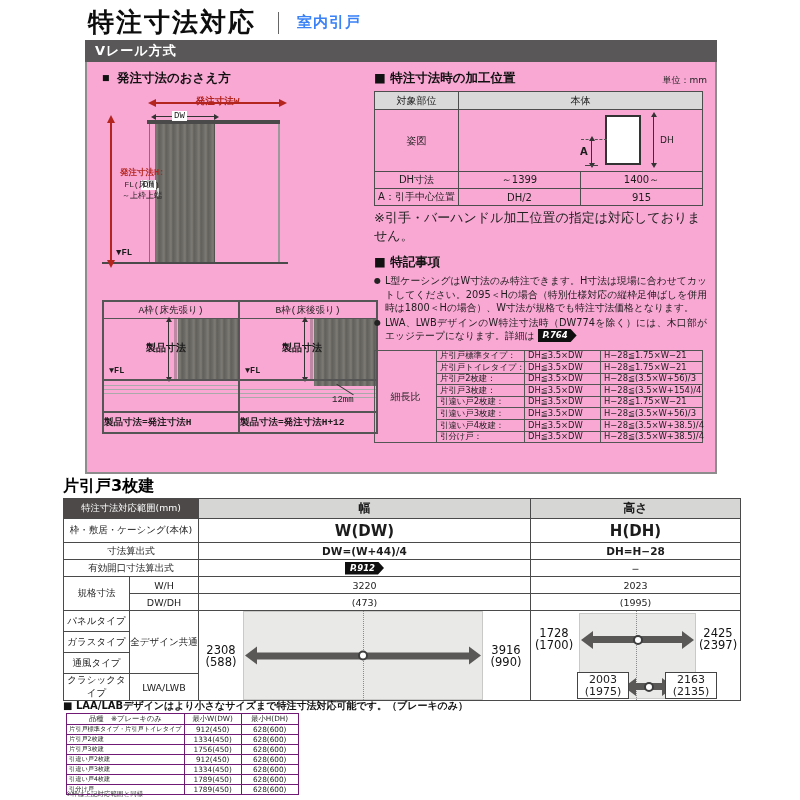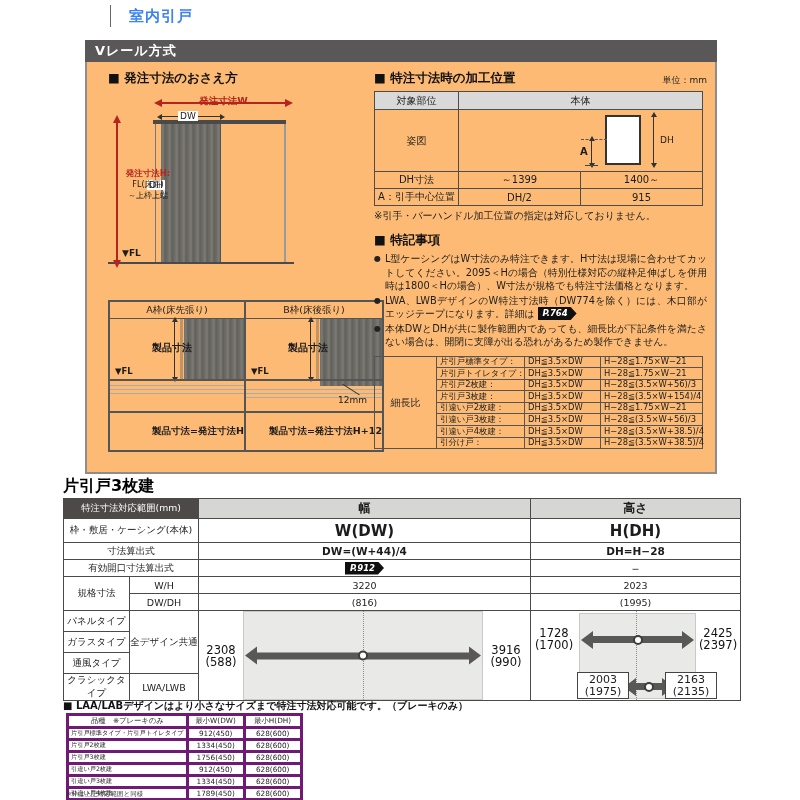--- a/index.html
+++ b/index.html
@@ -8,25 +8,25 @@
   font-family:"DejaVu Sans","Liberation Sans",sans-serif; overflow:hidden; }
 
 
 #page-header { position:absolute; left:88px; top:5px; display:flex; align-items:center; }
 .pg-title { font-size:26px; font-weight:bold; color:#0d0d0d; letter-spacing:2px; }
 .pg-divider { width:1px; height:22px; background:#666; margin:0 18px 0 22px; }
 .pg-sub { font-size:15px; font-weight:bold; color:#3b82f6; letter-spacing:1px; }
 
 
 #main-box { position:absolute; left:85px; top:40px; width:632px; height:434px;
-  border:2px solid #8d8d8d; border-top:none; background:#fdba74; }
+  border:2px solid #8d8d8d; border-top:none; background:#f9a8d4; }
 #main-box .titlebar { position:absolute; left:-2px; right:-2px; top:0; height:22px;
   background:#595757; color:#fff; font-size:13px; font-weight:bold; line-height:22px;
   padding-left:10px; letter-spacing:1px; }
-.col-left  { position:absolute; left:21px;  top:30px; width:276px; }
+.col-left  { position:absolute; left:15px;  top:30px; width:276px;font-family:Liberation Mono, monospace; }
 .col-right { position:absolute; left:287px; top:30px; width:333px; }
 .sec-h { font-size:12.5px; font-weight:bold; color:#111; }
 
 
 .rarrow-h { position:absolute; height:2px; background:#b3251e; z-index:1; }
 .rarrow-h::before { content:""; position:absolute; left:-7px; top:-3px;
   border-top:4px solid transparent; border-bottom:4px solid transparent; border-right:8px solid #b3251e; }
 .rarrow-h::after  { content:""; position:absolute; right:-7px; top:-3px;
   border-top:4px solid transparent; border-bottom:4px solid transparent; border-left:8px solid #b3251e; }
 .rarrow-v { position:absolute; width:2px; background:#b3251e; z-index:1; }
@@ -82,38 +82,38 @@
 .fd .f-door { position:absolute; right:0; top:0; left:74px; }
 .fd .f-gapline { position:absolute; left:70px; top:0; width:3px; height:60px; background:#504e4a; opacity:.35; }
 .fd .f-dim { top:2px; height:57px; left:64px; }
 .fd .f-prod { position:absolute; left:6px; top:22px; font-size:10px; font-weight:bold;margin-left:36px; }
 .fd .f-fl { position:absolute; left:5px; top:47px; font-size:8.5px; font-weight:bold; }
 .fd .f-floor { position:absolute; left:0; right:0; top:60px; height:2px; background:#555; }
 .fd .hatch { position:absolute; left:0; right:0; height:1px; background:#aaa; }
 .fd .f-leader { position:absolute; left:95px; top:70px; width:20px; height:1px; background:#333;
   transform:rotate(32deg); }
 .fd .f-gap { position:absolute; left:92px; top:76px; font-size:9px; }
-.frame .ff { text-align:right; font-size:9.5px; font-weight:bold; border-top:2px solid #555; padding:12px 0; }
+.frame .ff { text-align:left; font-size:9.5px; font-weight:bold; border-top:2px solid #555; padding:3px 0; }
 
 
 .proc-head { display:flex; justify-content:space-between; align-items:flex-end; }
 .unit { font-size:9px; color:#222; }
 table.proc { border-collapse:collapse; width:328px; margin-top:4px; table-layout:fixed; }
 table.proc td { border:1px solid #4d4d4d; font-size:10px; text-align:center; }
 table.proc .hd { background:#d9d9d9; height:18px; font-weight:bold... }
 table.proc .hd { font-weight:normal; }
 .figcell { height:62px; position:relative; padding:0; }
 .fig-door { position:absolute; left:146px; top:5px; width:36px; height:50px; border:2px solid #333; background:#fff; }
 .fig-dh-arrow { left:194px; top:6px; height:48px; }
 .fig-dh-label { position:absolute; left:201px; top:25px; font-size:9px; }
 .fig-dash { position:absolute; left:122px; top:29px; width:26px; border-top:1px dashed #555; }
 .fig-a-arrow { left:132px; top:30px; height:24px; }
 .fig-a-label { position:absolute; left:121px; top:36px; font-size:10px; font-weight:bold; }
 .fig-tick { position:absolute; left:126px; top:55px; width:13px; height:1px; background:#444; }
-.proc-note { font-size:10px; margin-top:3px; color:#222; }
+.proc-note { font-size:13px; margin-top:3px; color:#222; }
 
 
 #remarks { margin-top:9px; }
 ul.notes { list-style:none; margin-top:3px; font-size:9.8px; line-height:13.5px; text-align:justify; }
 ul.notes li { position:relative; padding-left:11px; margin-bottom:1px; }
 ul.notes li::before { content:"●"; position:absolute; left:0; top:0; font-size:8px; line-height:13.5px; color:#222; }
 .badge { display:inline-block; background:#0f0f0f; color:#fff; font-size:8.5px; font-weight:bold;
   font-style:italic; line-height:11px; padding:1px 9px 1px 5px; vertical-align:1px;
   clip-path:polygon(0 0,calc(100% - 6px) 0,100% 50%,calc(100% - 6px) 100%,0 100%); }
 
@@ -133,29 +133,30 @@
 table.spec .diagcell { position:relative; padding:0; }
 .rlabel { position:absolute; font-size:11.5px; line-height:12px; text-align:center; color:#111; }
 .shade { position:absolute; background:#e9e9e8; border:1px solid #c9c9c8; }
 .dotline { position:absolute; top:0; bottom:0; border-left:1px dotted #8b8b8b; }
 .bx { position:absolute; width:52px; background:#fff; border:1px solid #444; font-size:11px;
   line-height:11.5px; text-align:center; padding:1px 0; z-index:2; }
 
 
 #min-note { position:absolute; left:63px; top:699px; font-size:10px; font-weight:bold; color:#111; }
 table.min { position:absolute; left:66px; top:713px; border-collapse:collapse; table-layout:fixed; }
-table.min td { border:3px solid #701a75; font-size:7.3px; padding:0 2px; height:9.3px; text-align:center;
+table.min td { border:1px solid #701a75; font-size:7.3px; padding:0 2px; height:9.3px; text-align:center;
   white-space:nowrap; overflow:hidden; }
 table.min td.lbl { font-size:6.2px; text-align:left; }
 #min-footnote { position:absolute; left:66px; top:790px; font-size:6.5px; color:#333; }
 </style>
 </head>
 <body>
 
 <div id="page-header">
+  <span class="pg-title">特注寸法対応</span>
   <span class="pg-divider"></span>
   <span class="pg-sub">室内引戸</span>
 </div>
 
 <div id="main-box">
   <div class="titlebar">Vレール方式</div>
 
   <div class="col-left">
     <div class="sec-h">■ 発注寸法のおさえ方</div>
 
@@ -257,21 +258,20 @@
       </tr>
     </tbody>
       </table>
     <div class="proc-note">※引手・バーハンドル加工位置の指定は対応しておりません。</div>
 
     <div id="remarks">
       <div class="sec-h">■ 特記事項</div>
       <ul class="notes">
         <li><span>L型ケーシングはW寸法のみ特注できます。H寸法は現場に合わせてカットしてください。2095＜Hの場合（特別仕様対応の縦枠足伸ばしを併用時は1800＜Hの場合）、W寸法が規格でも特注寸法価格となります。</span></li>
         <li><span>LWA、LWBデザインのW特注寸法時（DW774を除く）には、木口部がエッジテープになります。詳細は</span> <span class="badge">P.764</span></li>
-        <li><span>本体DWとDHが共に製作範囲内であっても、細長比が下記条件を満たさない場合は、開閉に支障が出る恐れがあるため製作できません。</span></li>
       </ul>
     </div>
 
     <table class="aspect">
       <colgroup>
           <col style="width:62px;">
           <col style="width:88px;">
           <col style="width:76px;">
           <col style="width:102px;">
         </colgroup>
@@ -353,21 +353,21 @@
     <td>−</td>
   </tr>
   <tr style="height:17px;">
     <td rowspan="2">規格寸法</td>
     <td>W/H</td>
     <td>3220</td>
     <td>2023</td>
   </tr>
   <tr style="height:17px;">
     <td>DW/DH</td>
-    <td>(816)</td>
+    <td>(473)</td>
     <td>(1995)</td>
   </tr>
   <tr style="height:21px;">
     <td>パネルタイプ</td>
     <td rowspan="3">全デザイン共通</td>
     <td class="diagcell" rowspan="4">
       <div class="shade" style="left:44px; right:47px; top:0; bottom:0;"></div>
       <div class="dotline" style="left:164px;"></div>
       <div class="rlabel" style="left:2px; width:40px; top:50%; transform:translateY(-50%);">
         <div>2308</div>

